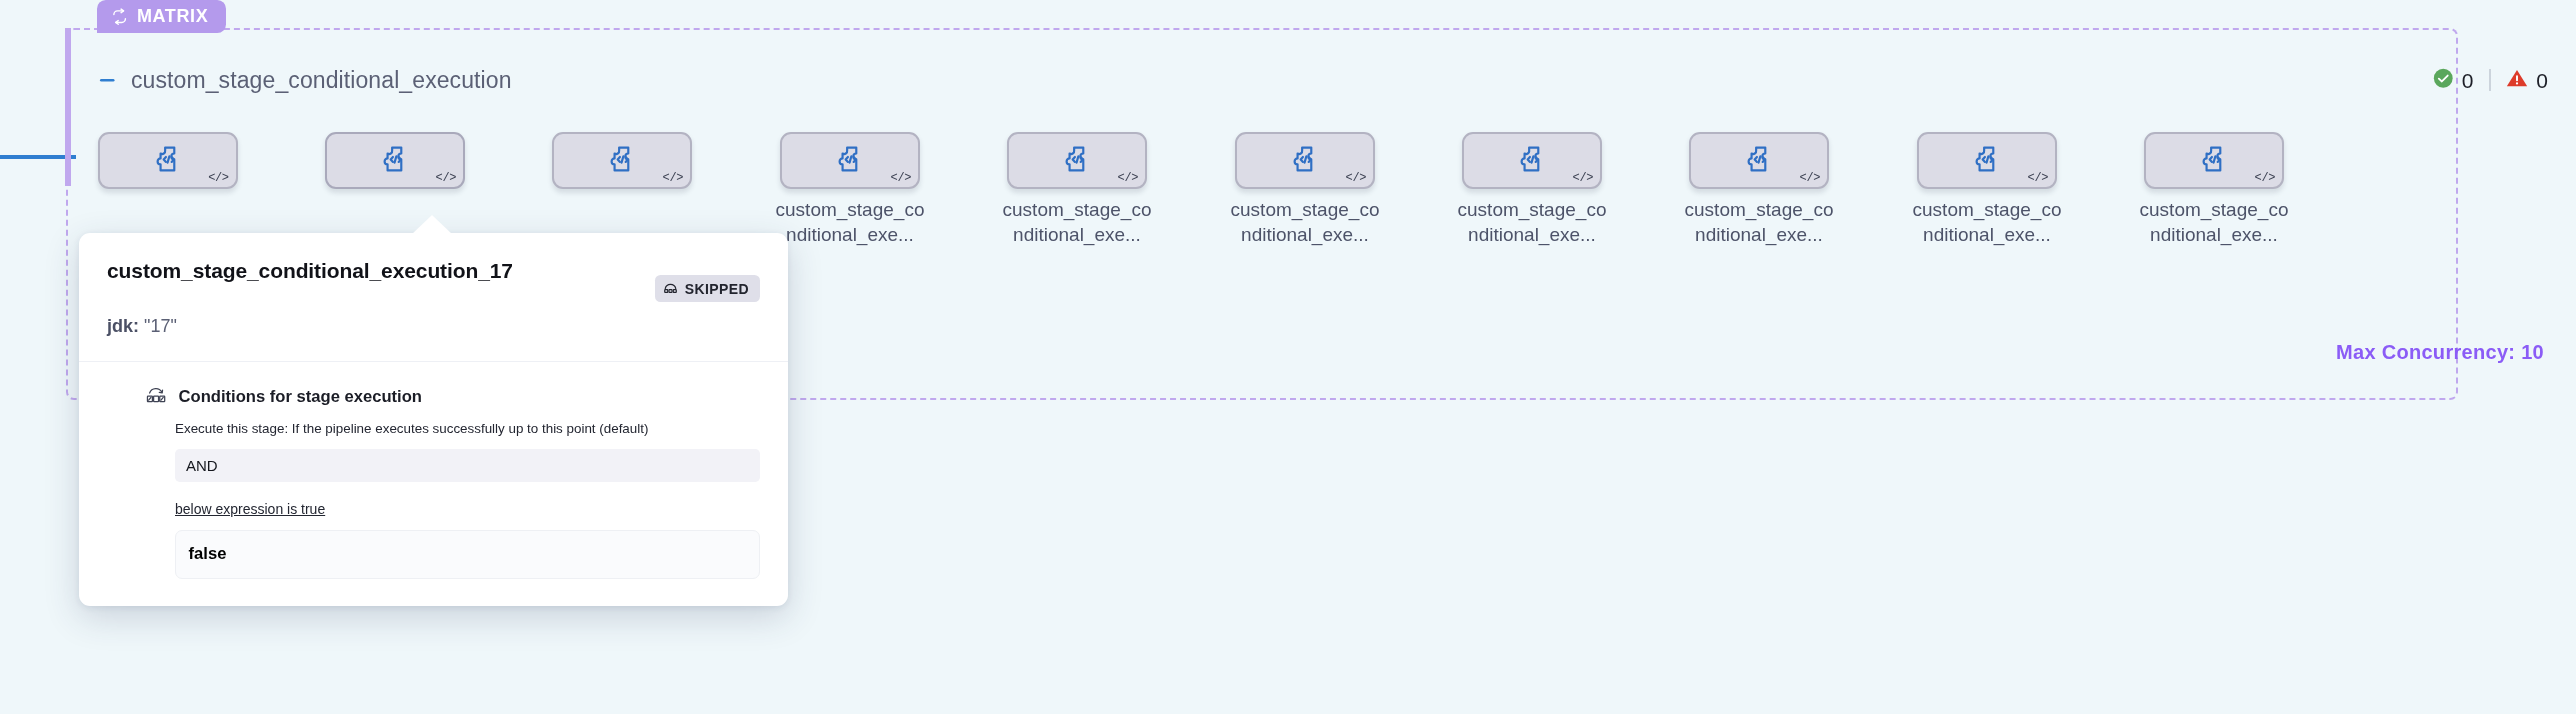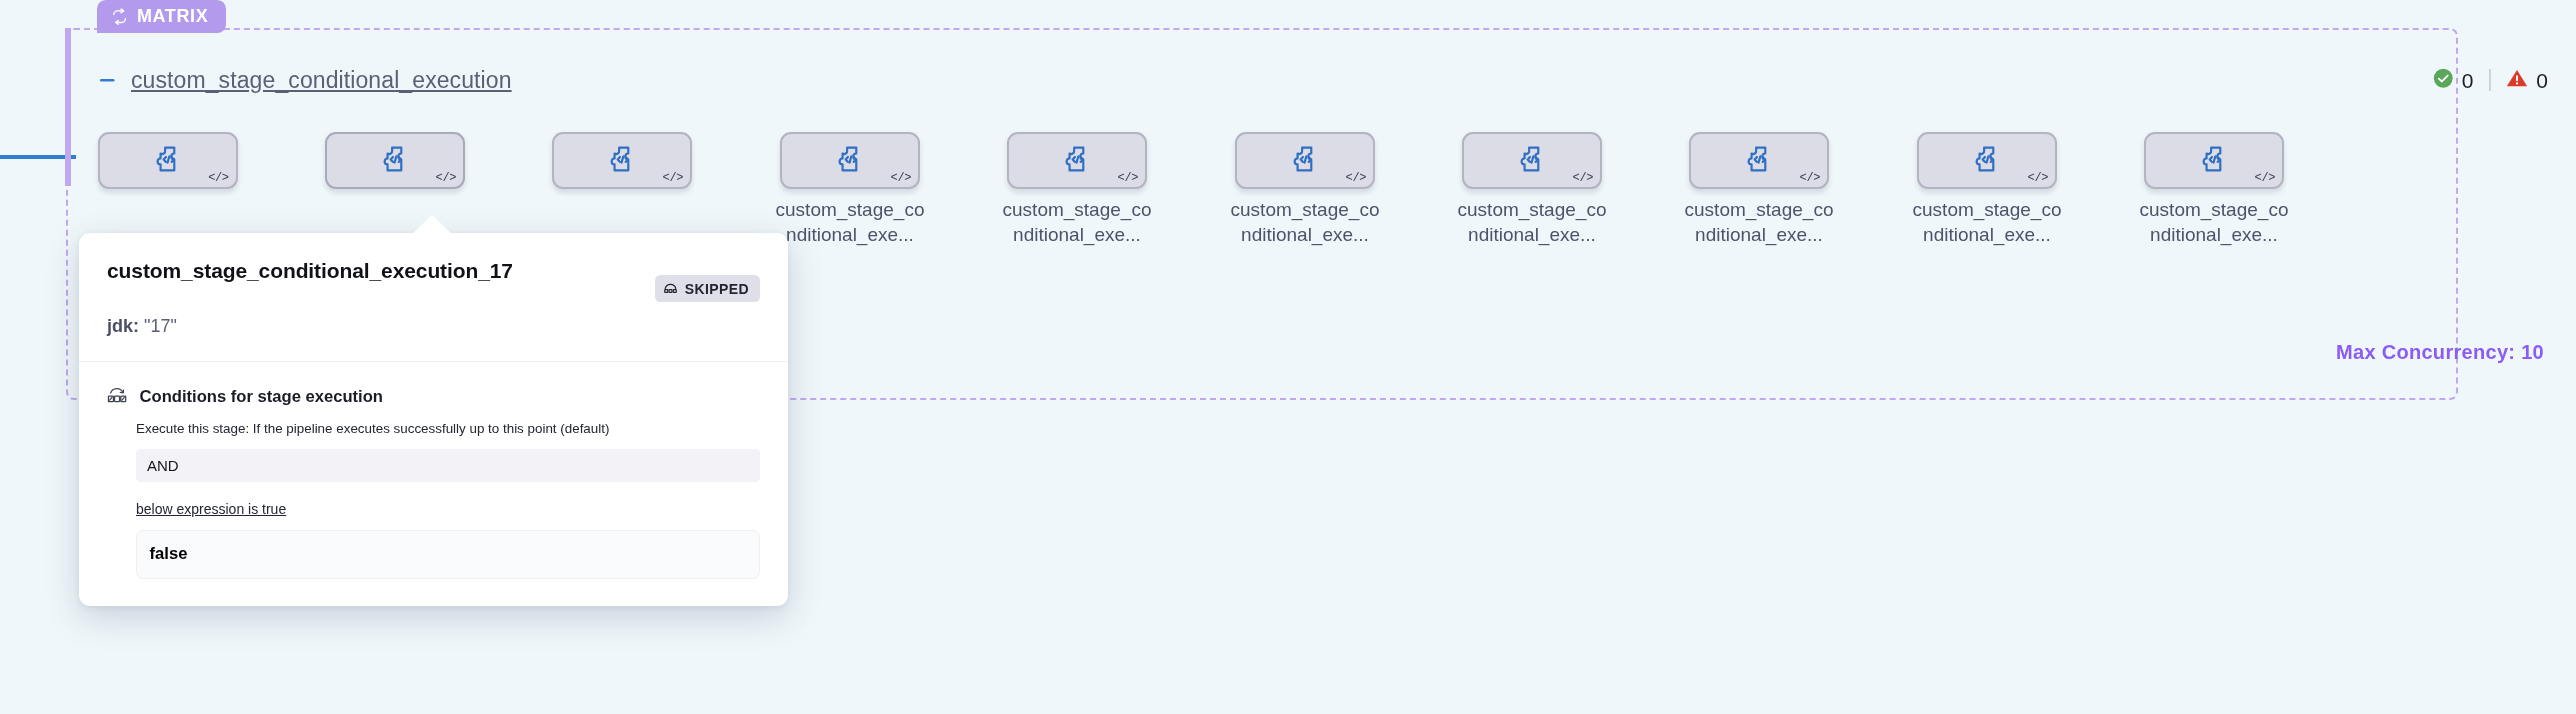--- a/index.html
+++ b/index.html
@@ -89,21 +89,20 @@
     align-items: center;
     justify-content: center;
     flex: 0 0 auto;
     margin-right: 11px;
   }
   .group-title {
     font-size: 23px;
     color: #5b6075;
     font-weight: 400;
     letter-spacing: 0.1px;
-    text-decoration: underline;
   }
 
   
   .status-counters {
     position: absolute;
     right: 28px;
     top: 66px;
     display: flex;
     align-items: center;
     gap: 11px;
@@ -242,21 +241,21 @@
   .popover-subline {
     margin-top: 14px;
     font-size: 18px;
     color: #5b6075;
   }
   .popover-subline b {
     font-weight: 700;
     color: #4b5065;
   }
 
-  .popover-body { padding: 24px 28px 27px 28px; }
+  .popover-body { padding: 24px 28px 27px 28px; margin-left: 39px; }
   .cond-head {
     display: flex;
     align-items: center;
     gap: 12.6px;
   }
   .cond-head-text {
     font-size: 16.6px;
     font-weight: 700;
     color: #1b1d26;
   }

